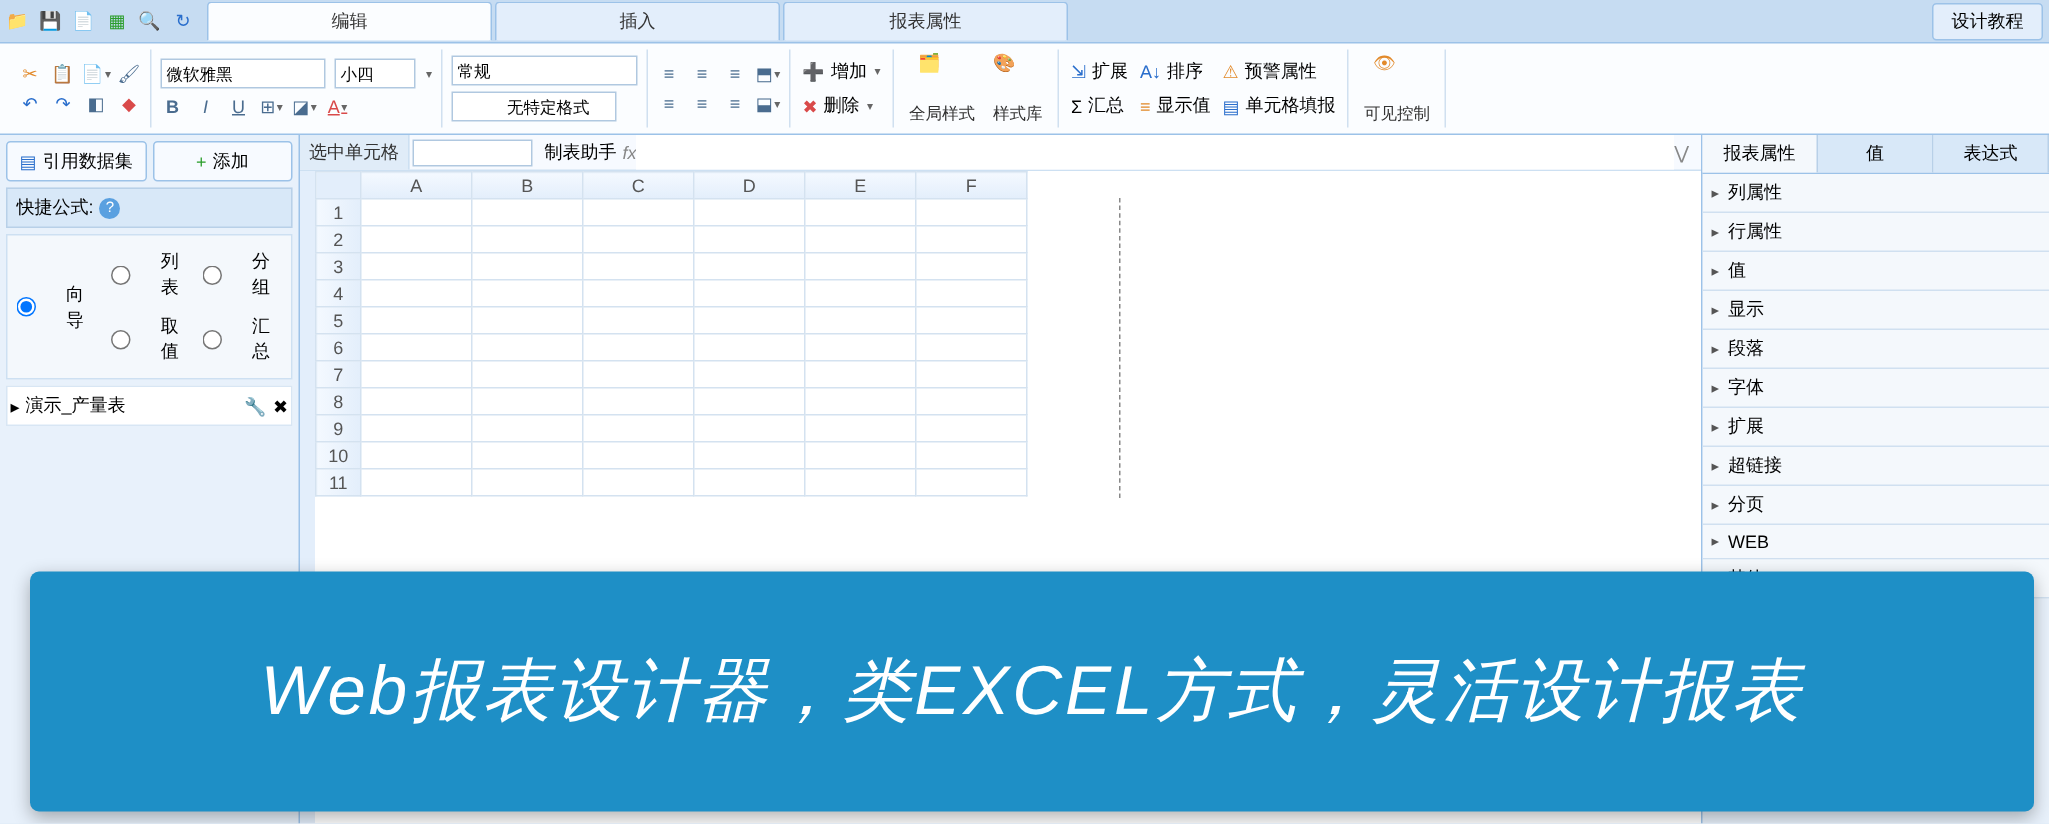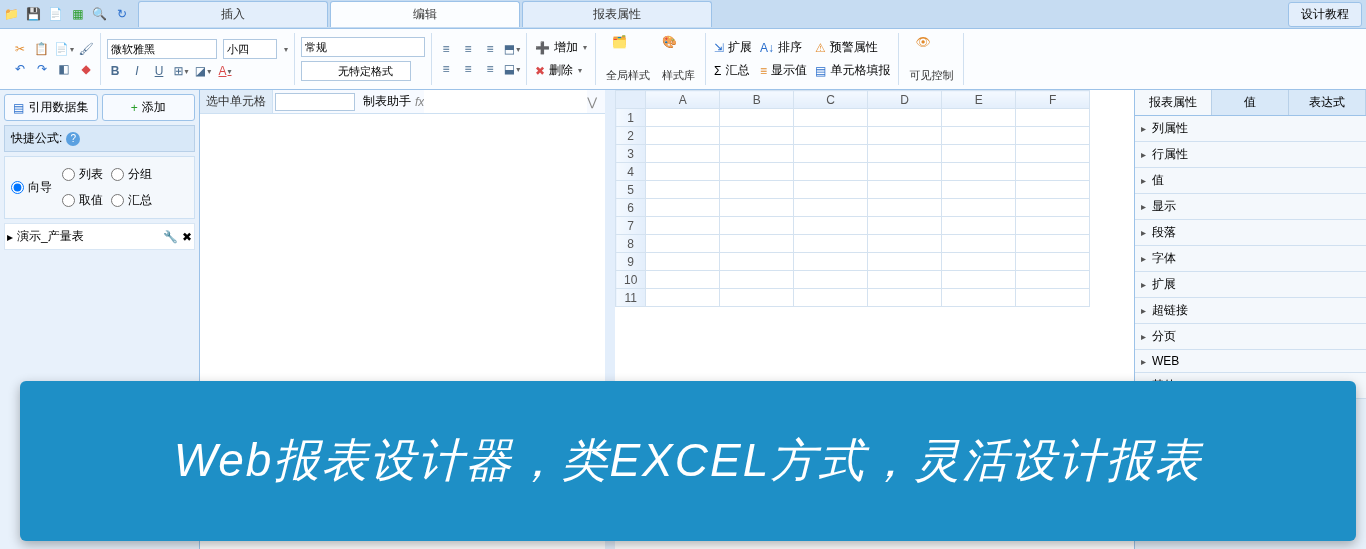--- a/index.html
+++ b/index.html
@@ -30,32 +30,32 @@
 .side-btn .cap { font-size: 12px; }
 .dd { font-size: 8px; color: #666; margin-left: 1px; }
 
 
 .main { display: flex; height: calc(100% - 90px); }
 .left-panel { width: 200px; background: #e8f1fb; border-right: 1px solid #9cc2e8; display: flex; flex-direction: column; padding: 4px; gap: 4px; }
 .panel-btns { display: flex; gap: 4px; }
 .panel-btn { flex: 1; border: 1px solid #9cc2e8; background: #f7faff; padding: 4px 6px; border-radius: 3px; cursor: pointer; display: flex; align-items: center; justify-content: center; gap: 4px; }
 .panel-title { background: #d8e8f8; padding: 4px 6px; border: 1px solid #b8d0e8; display: flex; align-items: center; gap: 4px; }
 .panel-body { background: #f4f8fc; border: 1px solid #cde0f2; padding: 6px; }
-.radio-row { display: flex; align-items: center; gap: 4px; margin: 3px 0; }
+.radio-row { display: flex; align-items: center; gap: 20px; margin: 3px 0; }
 .radio-grid { display: flex; }
 .radio-left { display: flex; align-items: center; padding-right: 10px; }
 .radio-right { display: grid; grid-template-columns: auto auto; gap: 3px 8px; }
 .dataset-hdr { display: flex; align-items: center; gap: 4px; padding: 3px 0; }
 .dataset-hdr .label { flex: 1; }
 .mini-btn { border: 1px solid #9cc2e8; background: #f0f6fd; padding: 2px 6px; border-radius: 2px; cursor: pointer; font-size: 11px; }
 .dataset-item { display: flex; align-items: center; padding: 4px 2px; gap: 4px; background: #fff; border: 1px solid #d8e6f4; }
 .dataset-item .name { flex: 1; }
 
 
-.center { flex: 1; display: flex; flex-direction: row; background: #fff; }
+.center { flex: 1; display: flex; flex-direction: column; background: #fff; }
 .formula-bar { display: flex; align-items: center; height: 24px; border-bottom: 1px solid #cde0f2; background: #f7faff; }
 .formula-label { padding: 0 6px; color: #333; }
 .formula-label.sel { background: #e0ecf8; border-right: 1px solid #cde0f2; height: 100%; display: flex; align-items: center; min-width: 70px; }
 .formula-cell { width: 80px; height: 18px; border: 1px solid #b0c8e0; background: #fff; margin-left: 2px; }
 .formula-expr { margin-left: 8px; display: flex; align-items: center; gap: 4px; }
 .fx { font-style: italic; color: #888; }
 .formula-input { flex: 1; border: none; height: 100%; padding: 0 4px; }
 .grid-wrap { flex: 1; overflow: auto; position: relative; display: flex; }
 .grid { border-collapse: collapse; }
 .grid th, .grid td { border: 1px solid #d4e2f0; }
@@ -93,22 +93,22 @@
   <div class="titlebar">
     <div class="titlebar-icons">
       <span class="ticon orange">📁</span>
       <span class="ticon blue">💾</span>
       <span class="ticon">📄</span>
       <span class="ticon green">▦</span>
       <span class="ticon blue">🔍</span>
       <span class="ticon blue">↻</span>
     </div>
     <div class="tabs">
+      <div class="tab active">编辑</div>
       <div class="tab">插入</div>
-      <div class="tab active">编辑</div>
       <div class="tab">报表属性</div>
     </div>
     <div class="design-tutorial">设计教程</div>
   </div>
 
   <div class="ribbon">
 
     <div class="ribbon-group">
       <div class="ribbon-col">
         <div class="ribbon-row">

